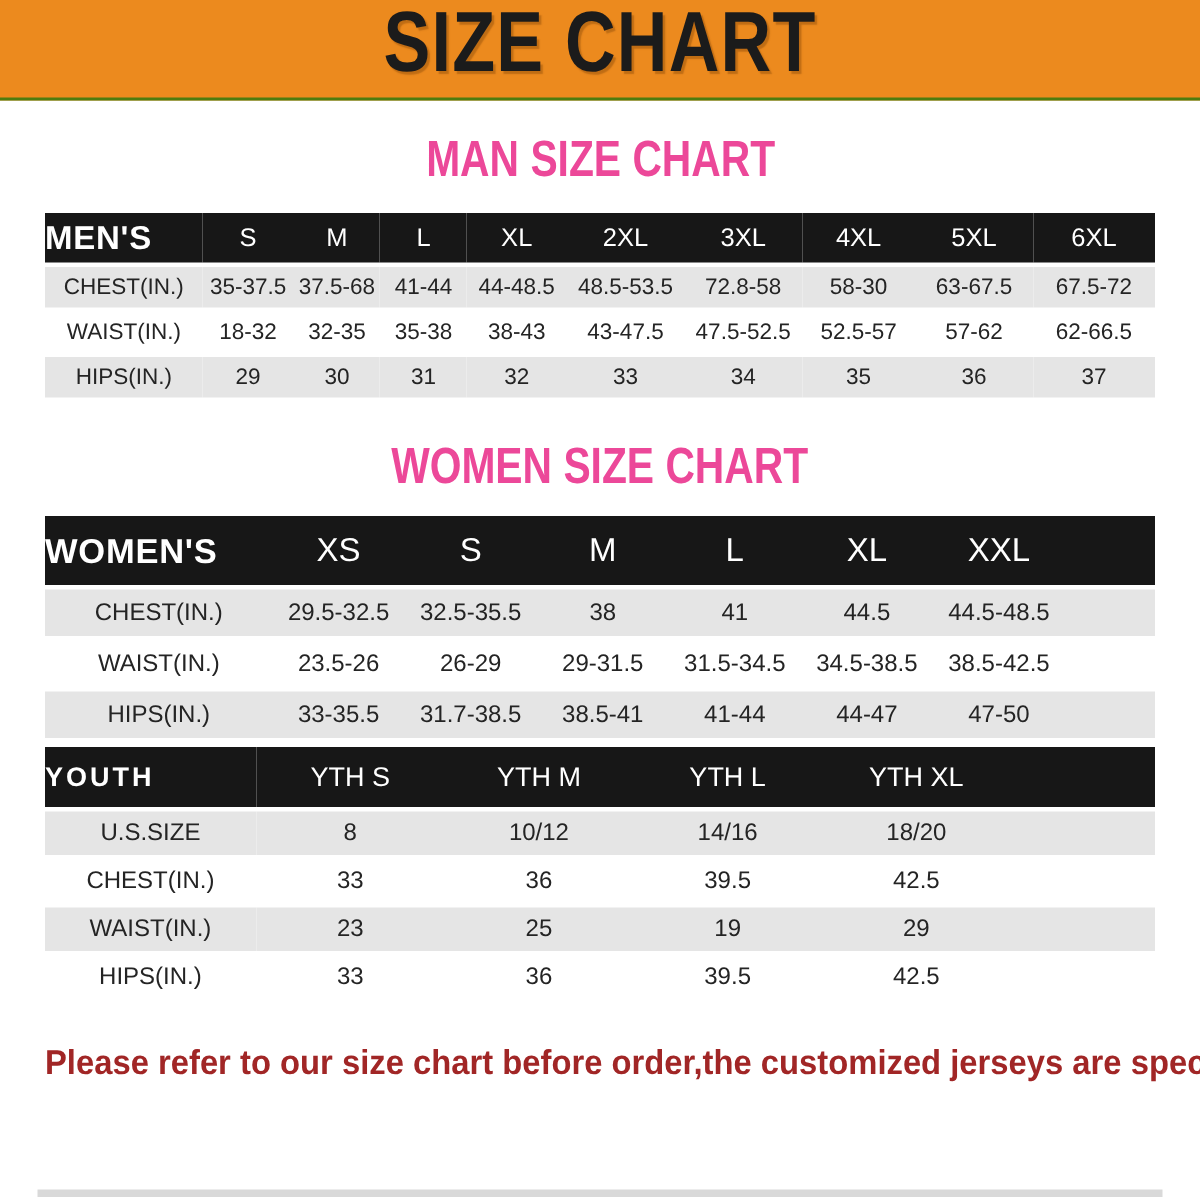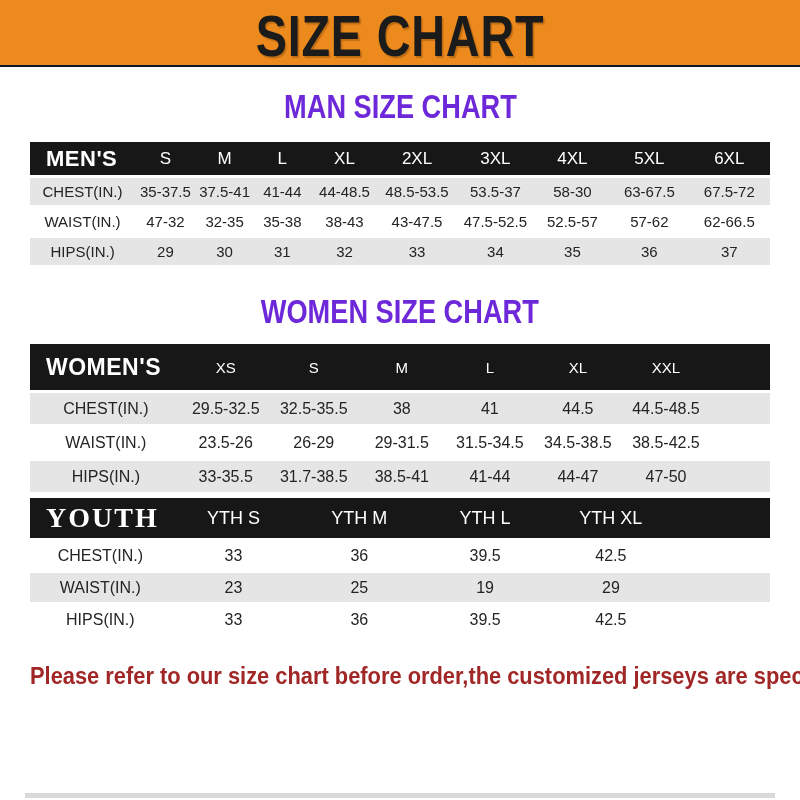--- a/index.html
+++ b/index.html
@@ -5,63 +5,63 @@
   html,body{margin:0;padding:0;}
   body{
     width:800px;height:800px;overflow:hidden;background:#ffffff;
     font-family:"Liberation Sans", sans-serif;
   }
   .page{position:relative;width:800px;height:800px;background:#fff;}
 
   
   .banner{
     height:65px;background:var(--banner-bg,#EC8A1E);
-    display:flex;align-items:flex-end;justify-content:center;
-    border-bottom:2px solid #0f172a;
+    display:flex;align-items:flex-start;justify-content:center;
+    border-bottom:2px solid #4d7c0f;
   }
   .banner-title{
     display:inline-block;transform:scaleX(.82);
     font-size:57px;line-height:1;font-weight:bold;color:#1b1b1b;
     letter-spacing:1px;white-space:nowrap;
     text-shadow:2px 2px 1px rgba(110,55,0,.35);
   }
 
   
-  h2.section-heading{text-align:center;font-weight:bold;color:#6d28d9;}
+  h2.section-heading{text-align:center;font-weight:bold;color:#ec4899;}
   h2 .condensed{display:inline-block;transform:scaleX(.8);white-space:nowrap;letter-spacing:0;}
   h2.man{margin:20px 0 13px;font-size:34px;}
   h2.women{margin:24px 15px 10px;font-size:34px;}
   h2.youth{margin:36px 0 8px;font-size:34px;}
 
   
   table.size-table{
     width:740px;margin:0 auto;table-layout:fixed;
     border-collapse:separate;border-spacing:0 3px;
     text-align:center;color:#242424;
   }
   table.size-table thead th{
     background:var(--bar-bg,#171717);color:#fff;font-weight:normal;
     overflow:hidden;
   }
   table.size-table thead th.corner{
-    text-align:left;padding-left:16px;font-weight:bold;letter-spacing:.5px;white-space:nowrap;
+    text-align:left;padding-left:0;font-weight:bold;letter-spacing:.5px;white-space:nowrap;
   }
   table.size-table tbody tr.alt td{background:var(--row-alt,#E5E5E5);}
   table.size-table td{overflow:hidden;white-space:nowrap;}
 
   table.men thead th{height:31px;font-size:17px;}
   table.men thead th.corner{font-size:22px;}
   table.men td{height:25px;font-size:15px;}
 
-  table.women thead th{height:44px;font-size:15px;}
+  table.women thead th{height:44px;font-size:22px;}
   table.women thead th.corner{font-size:23px;}
   table.women td{height:29px;font-size:16px;}
 
   table.youth thead th{height:38px;font-size:18px;}
-  table.youth thead th.corner{font-size:28px;letter-spacing:2px;font-family:Liberation Serif, serif;}
+  table.youth thead th.corner{font-size:18px;letter-spacing:2px;}
   table.youth td{height:27px;font-size:16px;}
 
   
   .disclaimer{margin:24px 0 0 30px;color:var(--accent-red,#A12626);}
   .disclaimer p{
     margin:0;font-size:23px;line-height:31px;font-weight:bold;
     display:block;transform:scaleX(.95);transform-origin:left center;white-space:nowrap;
   }
   .bottom-strip{
     position:absolute;left:25px;right:25px;bottom:2px;height:5px;background:#d9d9d9;
@@ -104,32 +104,32 @@
             <th>3XL</th>
             <th>4XL</th>
             <th>5XL</th>
             <th>6XL</th>
           </tr>
         </thead>
         <tbody>
           <tr class="alt">
             <td>CHEST(IN.)</td>
             <td>35-37.5</td>
-            <td>37.5-41</td>
+            <td>37.5-68</td>
             <td>41-44</td>
             <td>44-48.5</td>
             <td>48.5-53.5</td>
-            <td>53.5-37</td>
+            <td>72.8-58</td>
             <td>58-30</td>
             <td>63-67.5</td>
             <td>67.5-72</td>
           </tr>
           <tr>
             <td>WAIST(IN.)</td>
-            <td>47-32</td>
+            <td>18-32</td>
             <td>32-35</td>
             <td>35-38</td>
             <td>38-43</td>
             <td>43-47.5</td>
             <td>47.5-52.5</td>
             <td>52.5-57</td>
             <td>57-62</td>
             <td>62-66.5</td>
           </tr>
           <tr class="alt">
@@ -224,20 +224,28 @@
           <tr>
             <th class="corner">YOUTH</th>
             <th>YTH S</th>
             <th>YTH M</th>
             <th>YTH L</th>
             <th>YTH XL</th>
             <th></th>
           </tr>
         </thead>
         <tbody>
+          <tr class="alt">
+            <td>U.S.SIZE</td>
+            <td>8</td>
+            <td>10/12</td>
+            <td>14/16</td>
+            <td>18/20</td>
+            <td></td>
+          </tr>
           <tr>
             <td>CHEST(IN.)</td>
             <td>33</td>
             <td>36</td>
             <td>39.5</td>
             <td>42.5</td>
             <td></td>
           </tr>
           <tr class="alt">
             <td>WAIST(IN.)</td>

